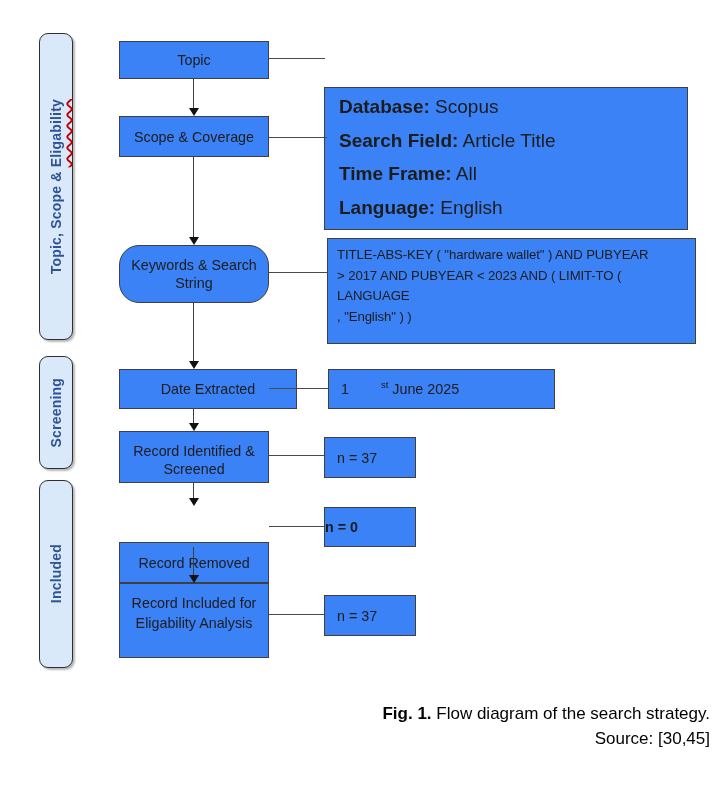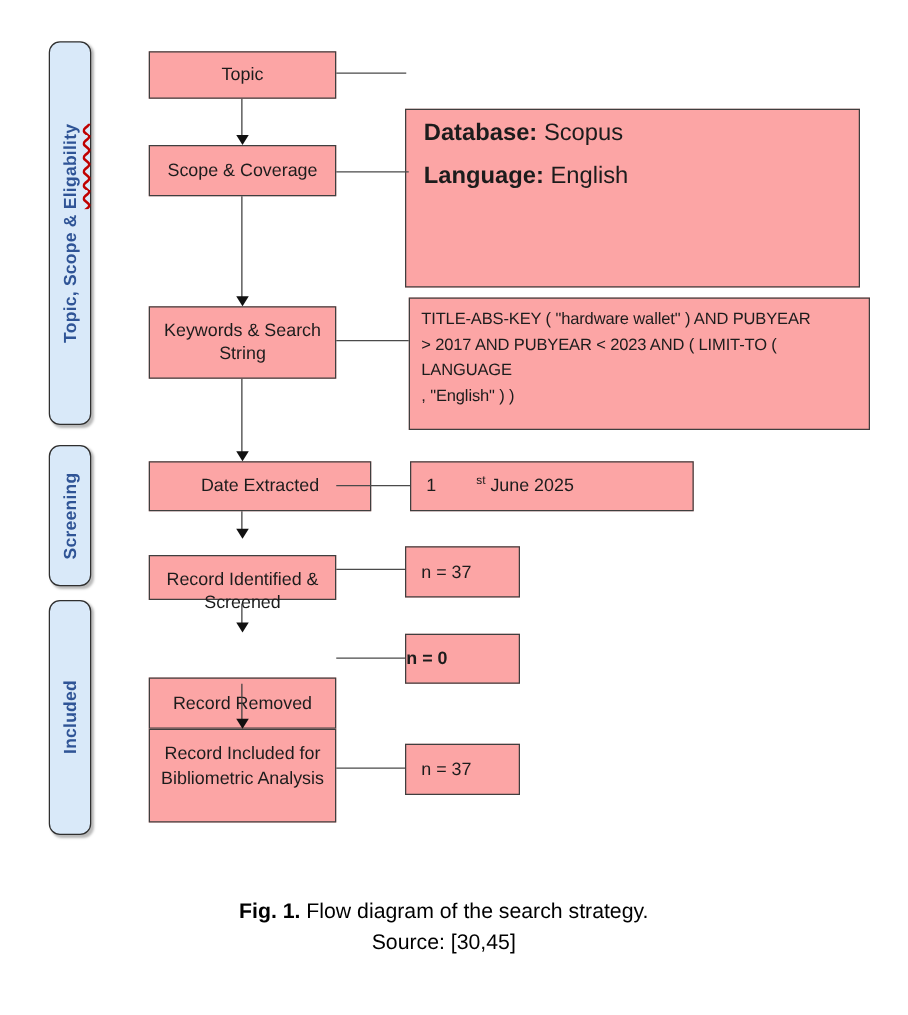--- a/index.html
+++ b/index.html
@@ -10,21 +10,21 @@
     background: #ffffff;
     font-family: "Liberation Sans", "DejaVu Sans", sans-serif;
     color: #1c1c1c;
     overflow: hidden;
   }
   .abs { position: absolute; box-sizing: border-box; }
 
   
   .box {
     border: 1.4px solid #3f3f3f;
-    background: #fca5a5;
+    background: #3b82f6;
     display: flex;
     align-items: center;
     justify-content: center;
     text-align: center;
     font-size: 14.3px;
     line-height: 18px;
     color: #1c1c1c;
   }
   .pre { white-space: pre-line; }
   .left { justify-content: flex-start; text-align: left; }
@@ -110,46 +110,48 @@
   </div>
 
   <div class="abs box" style="left:119px; top:41px; width:150px; height:38px;">
     <span>Topic</span>
   </div>
 
   <div class="abs box" style="left:119px; top:116px; width:150px; height:41px;">
     <span>Scope &amp; Coverage</span>
   </div>
 
-  <div class="abs box pre" style="left:119px; top:245px; width:150px; height:58px;">
+  <div class="abs box pre" style="left:119px; top:245px; width:150px; height:58px;border-radius:20px;">
     <span class="pre">Keywords &amp; Search
 String</span>
   </div>
 
   <div class="abs box" style="left:119px; top:369px; width:178px; height:40px;">
     <span>Date Extracted</span>
   </div>
 
-  <div class="abs box topalign" style="left:119px; top:431px; width:150px; height:36px; padding-top:10px;margin-top:13px;">
+  <div class="abs box topalign" style="left:119px; top:431px; width:150px; height:52px; padding-top:10px;">
     <div class="clipwrap">Record Identified &amp;
 Screened</div>
   </div>
 
   <div class="abs box" style="left:119px; top:506px; width:150px; height:41px;margin-top:36px;">
     <span>Record Removed</span>
   </div>
 
   <div class="abs box topalign" style="left:119px; top:583px; width:150px; height:75px; padding-top:10px; line-height:19.5px;">
     <span class="pre">Record Included for
-Bibliometric Analysis</span>
+Eligability Analysis</span>
   </div>
 
 
   <div class="abs box left topalign" style="left:324px; top:87px; width:364px; height:143px; padding:10px 0 0 14px; display:block;">
     <div class="criteria-line"><b>Database:</b><span> Scopus</span></div>
+    <div class="criteria-line"><b>Search Field:</b><span> Article Title</span></div>
+    <div class="criteria-line"><b>Time Frame:</b><span> All</span></div>
     <div class="criteria-line"><b>Language:</b><span> English</span></div>
   </div>
 
   <div class="abs box left topalign searchbox" style="left:327px; top:238px; width:369px; height:106px;">
     <span class="pre">TITLE-ABS-KEY ( "hardware wallet" ) AND PUBYEAR
 &gt; 2017 AND PUBYEAR &lt; 2023 AND ( LIMIT-TO ( LANGUAGE
 , "English" ) )</span>
   </div>
 
   <div class="abs box left" style="left:328px; top:369px; width:227px; height:40px; padding-left:12px;">
@@ -187,18 +189,18 @@
   <div class="abs arrowhead" style="top:575px;"></div>
 
   <div class="abs hline" style="left:269px; top:58px;  width:56px;"></div>
   <div class="abs hline" style="left:269px; top:137px; width:58px;"></div>
   <div class="abs hline" style="left:269px; top:272px; width:58px;"></div>
   <div class="abs hline" style="left:269px; top:388px; width:59px;"></div>
   <div class="abs hline" style="left:269px; top:455px; width:55px;"></div>
   <div class="abs hline" style="left:269px; top:526px; width:55px;"></div>
   <div class="abs hline" style="left:269px; top:614px; width:55px;"></div>
 
-  <div class="abs caption" style="left:0; top:716px; width:710px;">
+  <div class="abs caption" style="left:0; top:701px; width:710px;text-align:right;">
     <div><b>Fig. 1.</b><span> Flow diagram of the search strategy.</span></div>
     <div>Source: [30,45]</div>
   </div>
 
 </div>
 
 </body></html>

